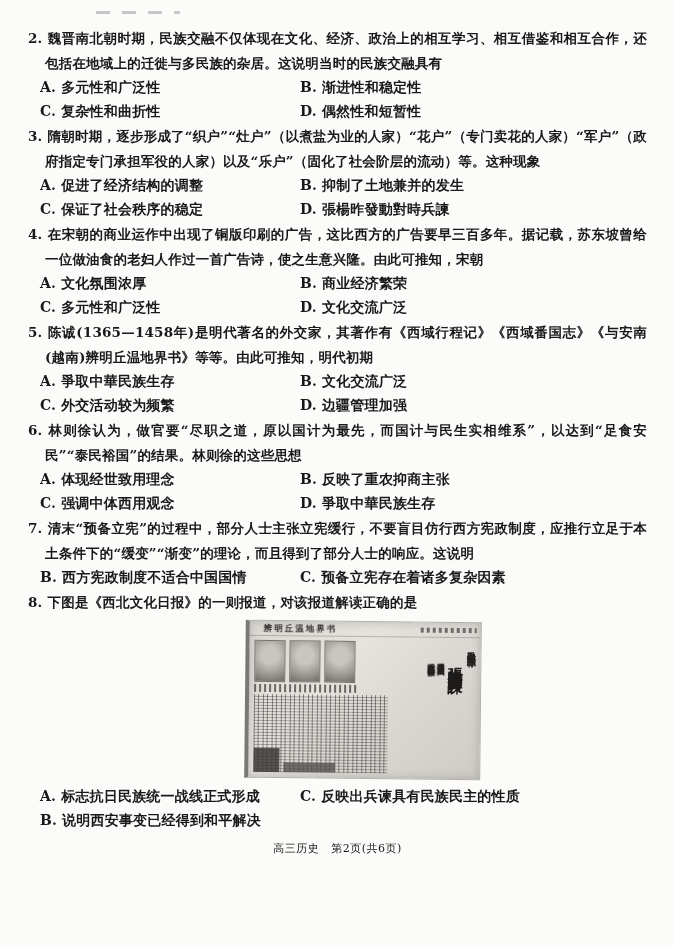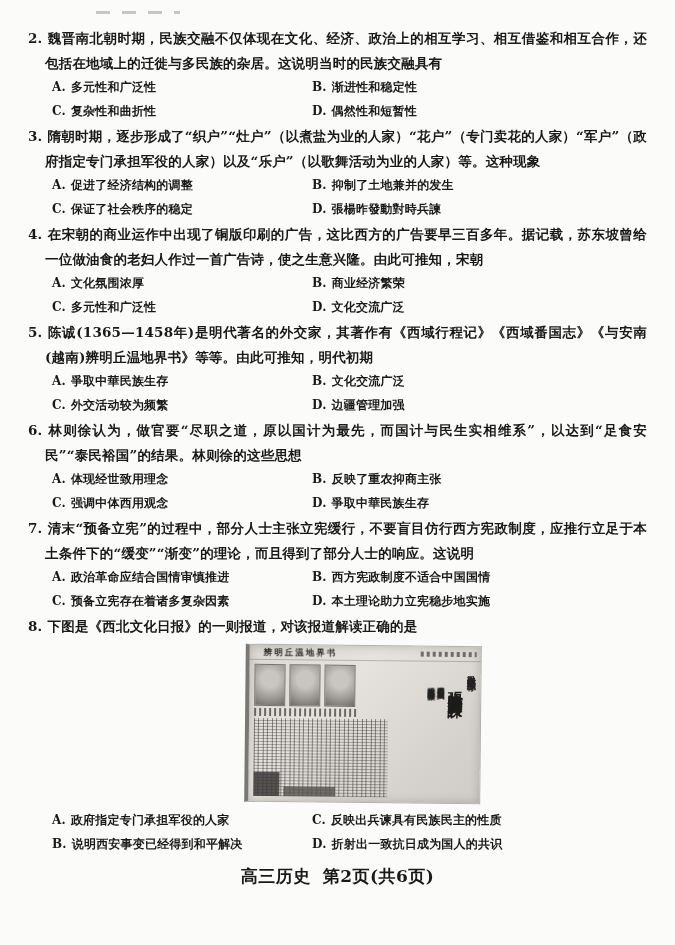--- a/index.html
+++ b/index.html
@@ -19,21 +19,21 @@
 
   .question { margin-bottom:1px; }
   .stemline {
     margin:0; padding-left:17px; text-indent:-17px;
     font-size:13.5px; line-height:24.5px; font-weight:600;
     letter-spacing:.2px; text-align:justify;
   }
   .qnum { margin-right:5px; }
   .options {
     display:grid; grid-template-columns:260px auto;
-    margin-left:24px; font-size:12px; line-height:24px; font-weight:600;
+    margin-left:12px; font-size:14px; line-height:24px; font-weight:600;
     letter-spacing:.2px;
   }
   .olabel { margin-right:5px; }
 
   
   .newspaper {
     position:relative;
     width:236px; height:158px;
     margin:6px 0 5px 217px;
     background:linear-gradient(135deg,#dbd8d3 0%, #e6e3de 35%, #d8d5d0 70%, #cfccc7 100%);
@@ -79,42 +79,42 @@
   .np-right {
     width:88px; writing-mode:vertical-rl; box-sizing:border-box;
     padding:3px 3px 3px 0; color:#232220;
   }
   .np-kicker { font-size:9px; font-weight:700; line-height:13px; letter-spacing:1px; padding-top:3px; }
   .np-headline { font-size:15px; font-weight:900; line-height:19px; letter-spacing:1.5px; padding-top:14px; color:#1d1c1b; }
   .np-sub { font-size:7.5px; font-weight:700; line-height:9.5px; letter-spacing:.5px; padding-top:16px; filter:blur(.25px); }
 
   .footer {
     margin-top:9px; text-align:center;
-    font-size:17px; font-weight:700; letter-spacing:.5px;
+    font-size:11px; font-weight:400; letter-spacing:.5px;
   }
   .footer .f-sep { display:inline-block; width:12px; }
 </style>
 </head>
 <body>
 
 <div class="page">
   <div class="artifact"></div>
 
   <div class="question">
     <p class="stemline"><span class="qnum">2.</span><span>魏晋南北朝时期，民族交融不仅体现在文化、经济、政治上的相互学习、相互借鉴和相互合作，还包括在地域上的迁徙与多民族的杂居。这说明当时的民族交融具有</span></p>
     <div class="options">
       <div><span class="olabel">A.</span><span>多元性和广泛性</span></div>
       <div><span class="olabel">B.</span><span>渐进性和稳定性</span></div>
       <div><span class="olabel">C.</span><span>复杂性和曲折性</span></div>
       <div><span class="olabel">D.</span><span>偶然性和短暂性</span></div>
     </div>
   </div>
 
   <div class="question">
-    <p class="stemline"><span class="qnum">3.</span><span>隋朝时期，逐步形成了“织户”“灶户”（以煮盐为业的人家）“花户”（专门卖花的人家）“军户”（政府指定专门承担军役的人家）以及“乐户”（以歌舞活动为业的人家）等。这种现象</span></p>
+    <p class="stemline"><span class="qnum">3.</span><span>隋朝时期，逐步形成了“织户”“灶户”（以煮盐为业的人家）“花户”（专门卖花的人家）“军户”（政府指定专门承担军役的人家）以及“乐户”（固化了社会阶层的流动）等。这种现象</span></p>
     <div class="options">
       <div><span class="olabel">A.</span><span>促进了经济结构的调整</span></div>
       <div><span class="olabel">B.</span><span>抑制了土地兼并的发生</span></div>
       <div><span class="olabel">C.</span><span>保证了社会秩序的稳定</span></div>
       <div><span class="olabel">D.</span><span>張楊昨發動對時兵諫</span></div>
     </div>
   </div>
 
   <div class="question">
     <p class="stemline"><span class="qnum">4.</span><span>在宋朝的商业运作中出现了铜版印刷的广告，这比西方的广告要早三百多年。据记载，苏东坡曾给一位做油食的老妇人作过一首广告诗，使之生意兴隆。由此可推知，宋朝</span></p>
@@ -142,24 +142,22 @@
       <div><span class="olabel">A.</span><span>体现经世致用理念</span></div>
       <div><span class="olabel">B.</span><span>反映了重农抑商主张</span></div>
       <div><span class="olabel">C.</span><span>强调中体西用观念</span></div>
       <div><span class="olabel">D.</span><span>爭取中華民族生存</span></div>
     </div>
   </div>
 
   <div class="question">
     <p class="stemline"><span class="qnum">7.</span><span>清末“预备立宪”的过程中，部分人士主张立宪缓行，不要盲目仿行西方宪政制度，应推行立足于本土条件下的“缓变”“渐变”的理论，而且得到了部分人士的响应。这说明</span></p>
     <div class="options">
-      <div><span class="olabel">A.</span><span>政治革命应结合国情审慎推进</span></div>
       <div><span class="olabel">B.</span><span>西方宪政制度不适合中国国情</span></div>
       <div><span class="olabel">C.</span><span>预备立宪存在着诸多复杂因素</span></div>
-      <div><span class="olabel">D.</span><span>本土理论助力立宪稳步地实施</span></div>
     </div>
   </div>
 
   <div class="question">
     <p class="stemline"><span class="qnum">8.</span><span>下图是《西北文化日报》的一则报道，对该报道解读正确的是</span></p>
 
     <div class="newspaper">
       <div class="np-masthead">
         <span>辨明丘温地界书</span>
         <span class="np-datecode"></span>
@@ -180,23 +178,22 @@
         <div class="np-right">
           <div class="np-kicker">爭取中華民族生存</div>
           <div class="np-headline">張楊昨發動對時兵諫</div>
           <div class="np-sub">通電全國發表救國主張八項</div>
           <div class="np-sub">改組南京政府容納各黨各派</div>
         </div>
       </div>
     </div>
 
     <div class="options">
-      <div><span class="olabel">A.</span><span>政府指定专门承担军役的人家</span></div>
+      <div><span class="olabel">A.</span><span>标志抗日民族统一战线正式形成</span></div>
       <div><span class="olabel">C.</span><span>反映出兵谏具有民族民主的性质</span></div>
       <div><span class="olabel">B.</span><span>说明西安事变已经得到和平解决</span></div>
-      <div><span class="olabel">D.</span><span>折射出一致抗日成为国人的共识</span></div>
     </div>
   </div>
 
   <div class="footer">
     <span>高三历史</span><span class="f-sep"></span><span>第2页(共6页)</span>
   </div>
 </div>
 
 </body></html>

